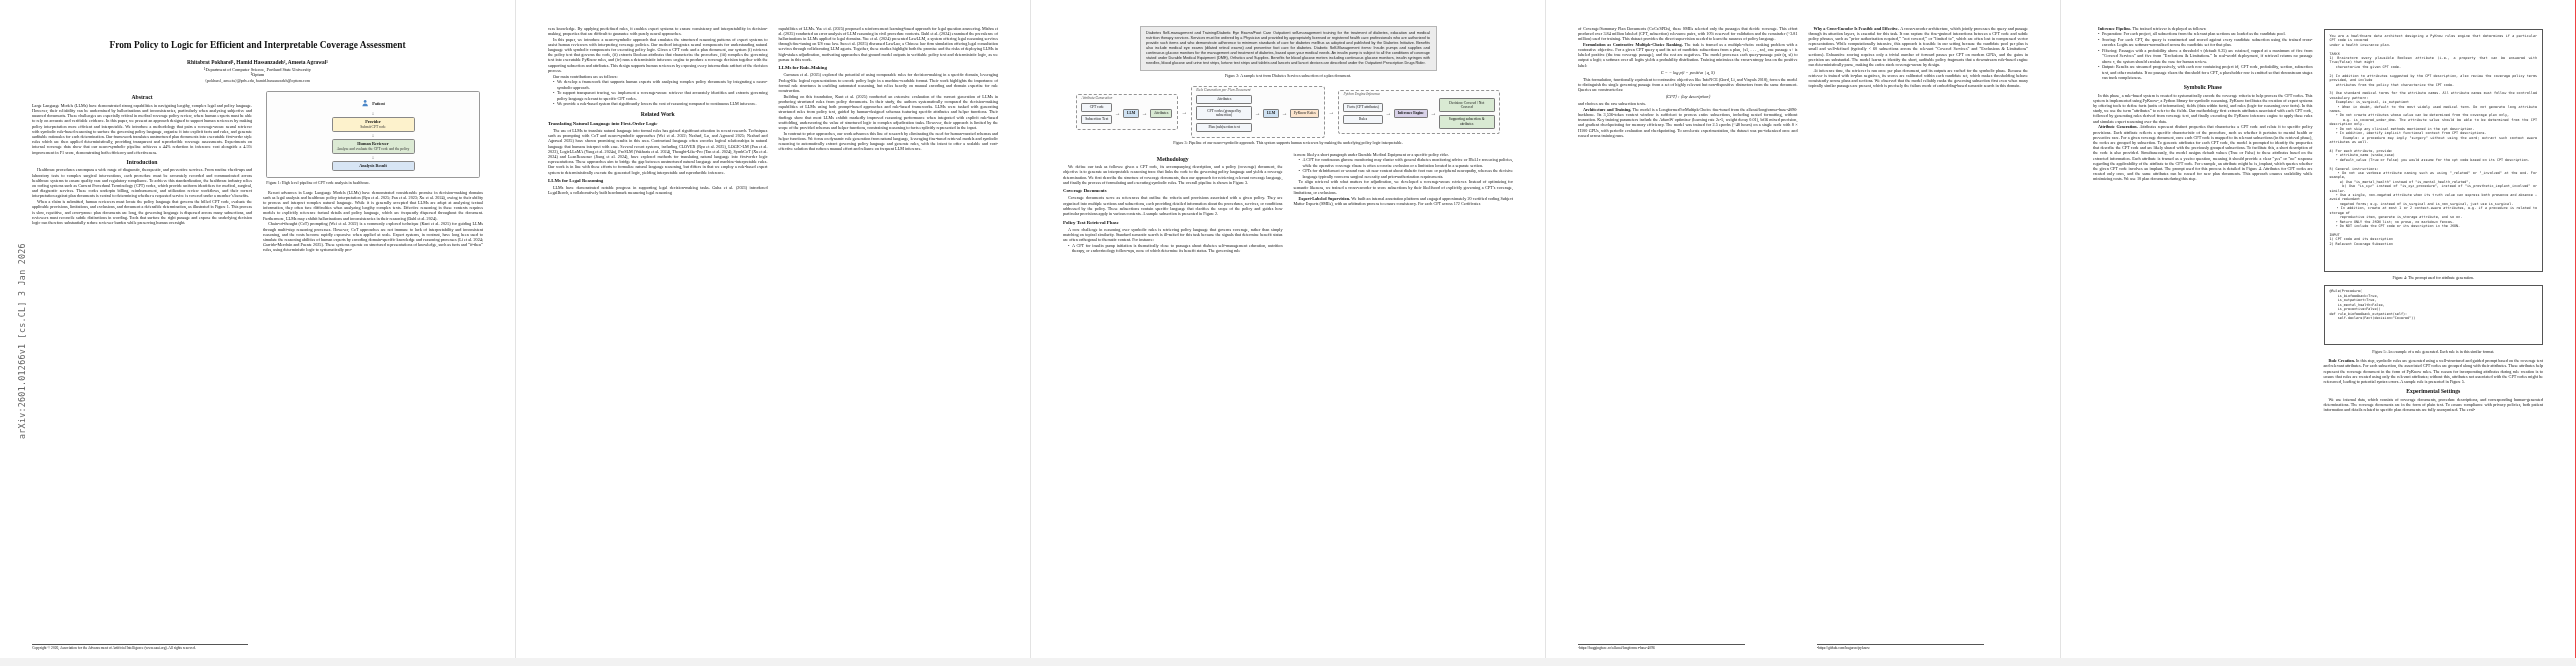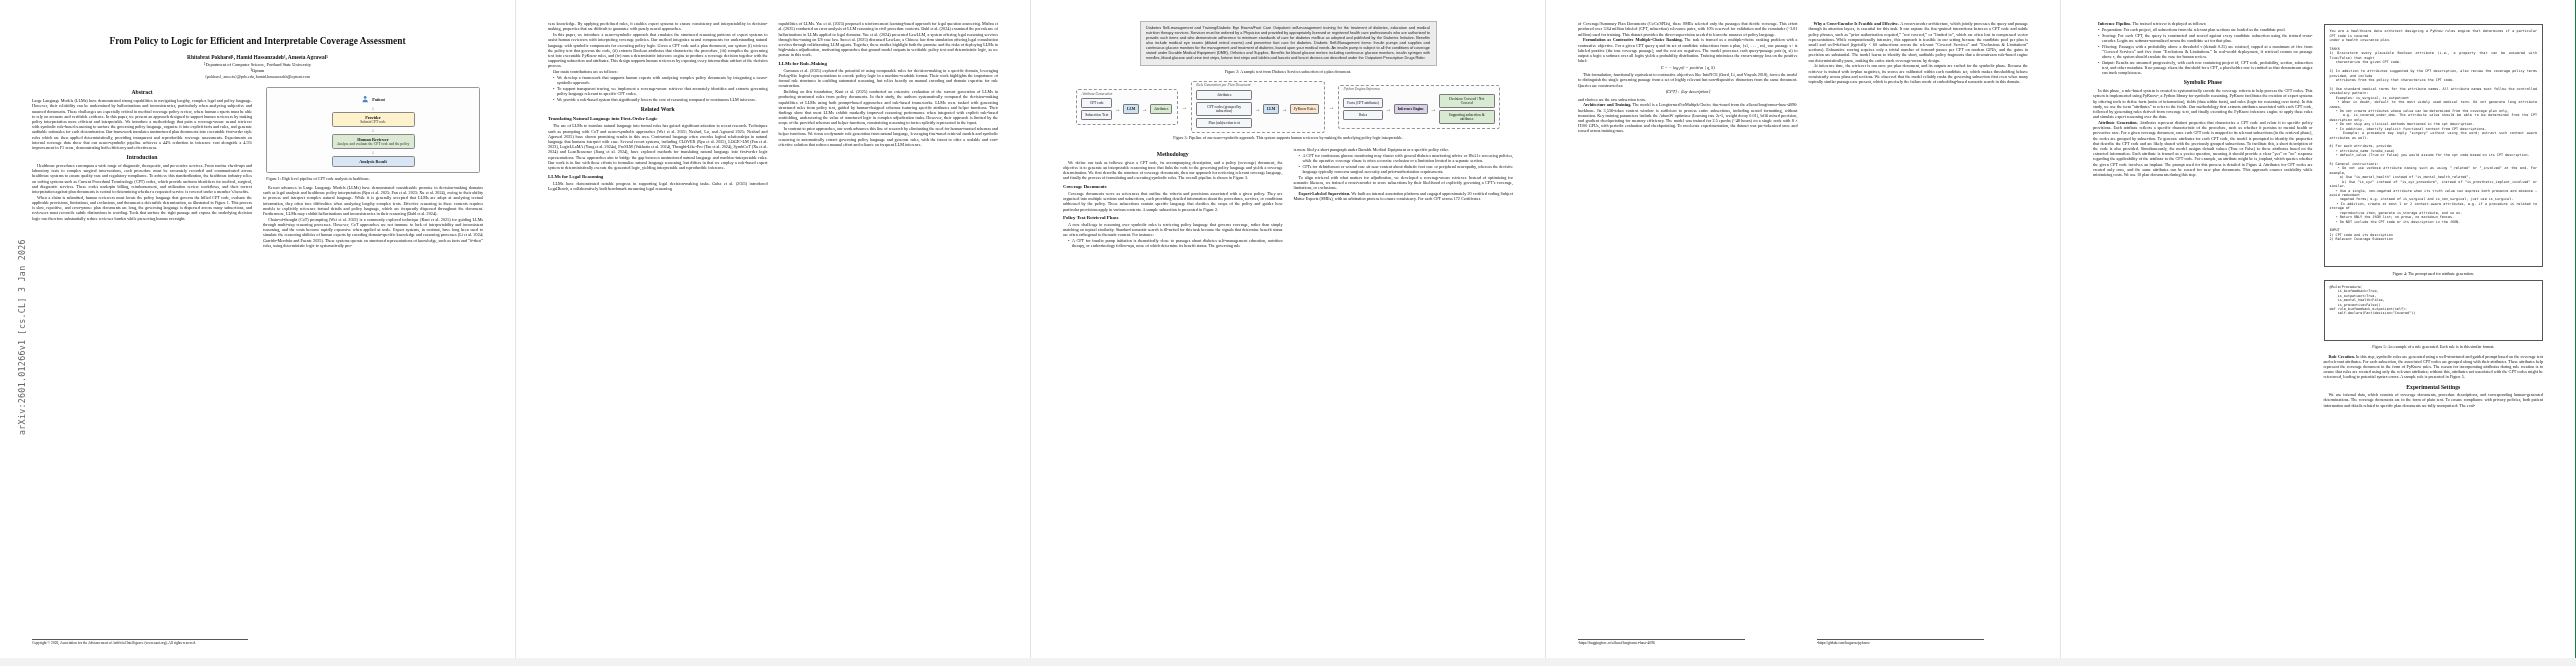--- a/index.html
+++ b/index.html
@@ -1,16 +1,16 @@
 <!DOCTYPE html>
 <html style="font-size:9px"><head>
 <meta charset="utf-8">
 <style>
   html,body{margin:0;padding:0;background:#f2f2f2;}
-  .spread{display:flex;width:2576px;height:658px;background:#15803d;font-family:"Liberation Serif",serif;color:#111;align-items:center;}
+  .spread{display:flex;width:2576px;height:658px;background:#ef4444;font-family:"Liberation Serif",serif;color:#111;}
   .page{position:relative;flex:0 0 515px;height:667px;background:#fff;box-sizing:border-box;padding:25.6px 32px 21px;overflow:hidden;}
   .page + .page{border-left:0.6px solid #e3e3e3;}
 
   
   .arxiv-wrap{position:absolute;left:16.7px;top:439px;width:0;height:0;}
   .arxiv{transform:rotate(-90deg);transform-origin:left top;white-space:nowrap;
          font-family:"DejaVu Sans Mono",monospace;font-size:8.3px;color:#666;letter-spacing:0.3px;}
 
   
   .title{font-size:9.4px;font-weight:bold;text-align:center;margin:14.5px 16.7px 6.7px;line-height:1.25;}

